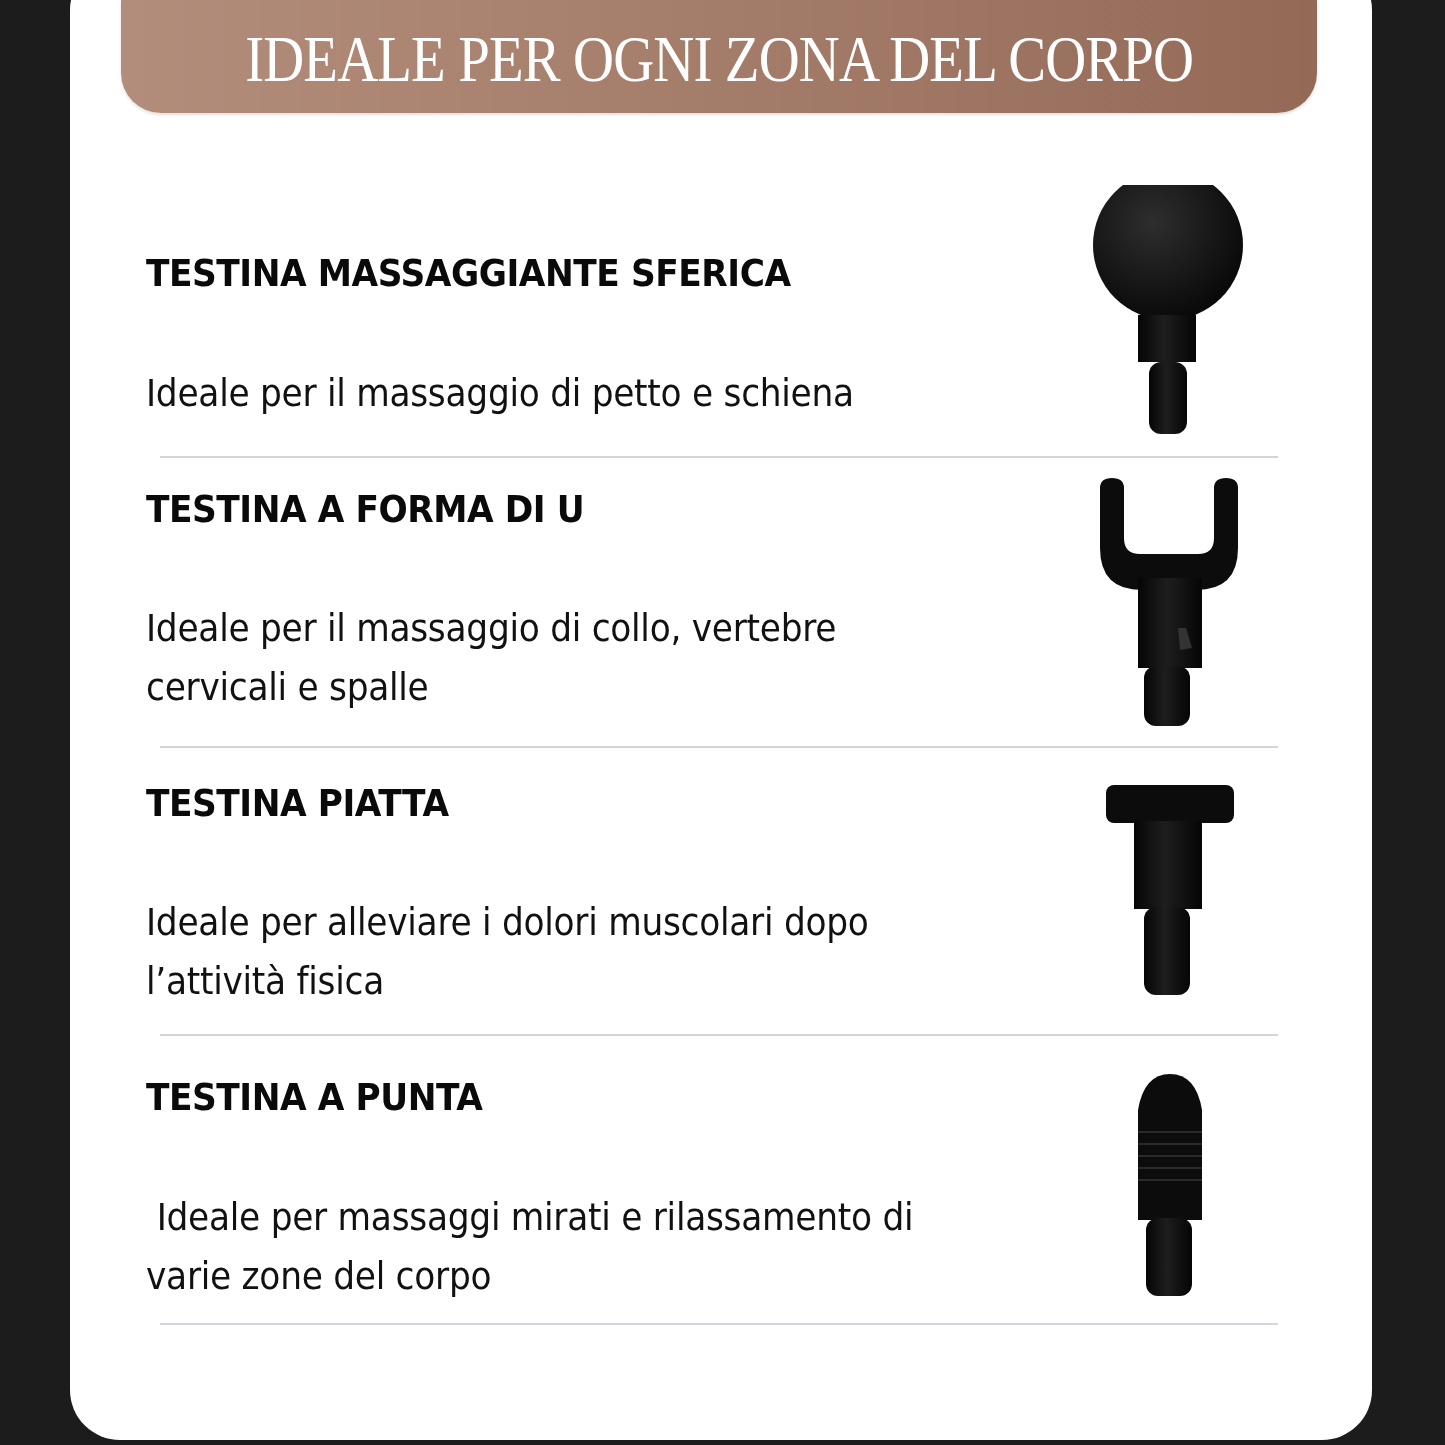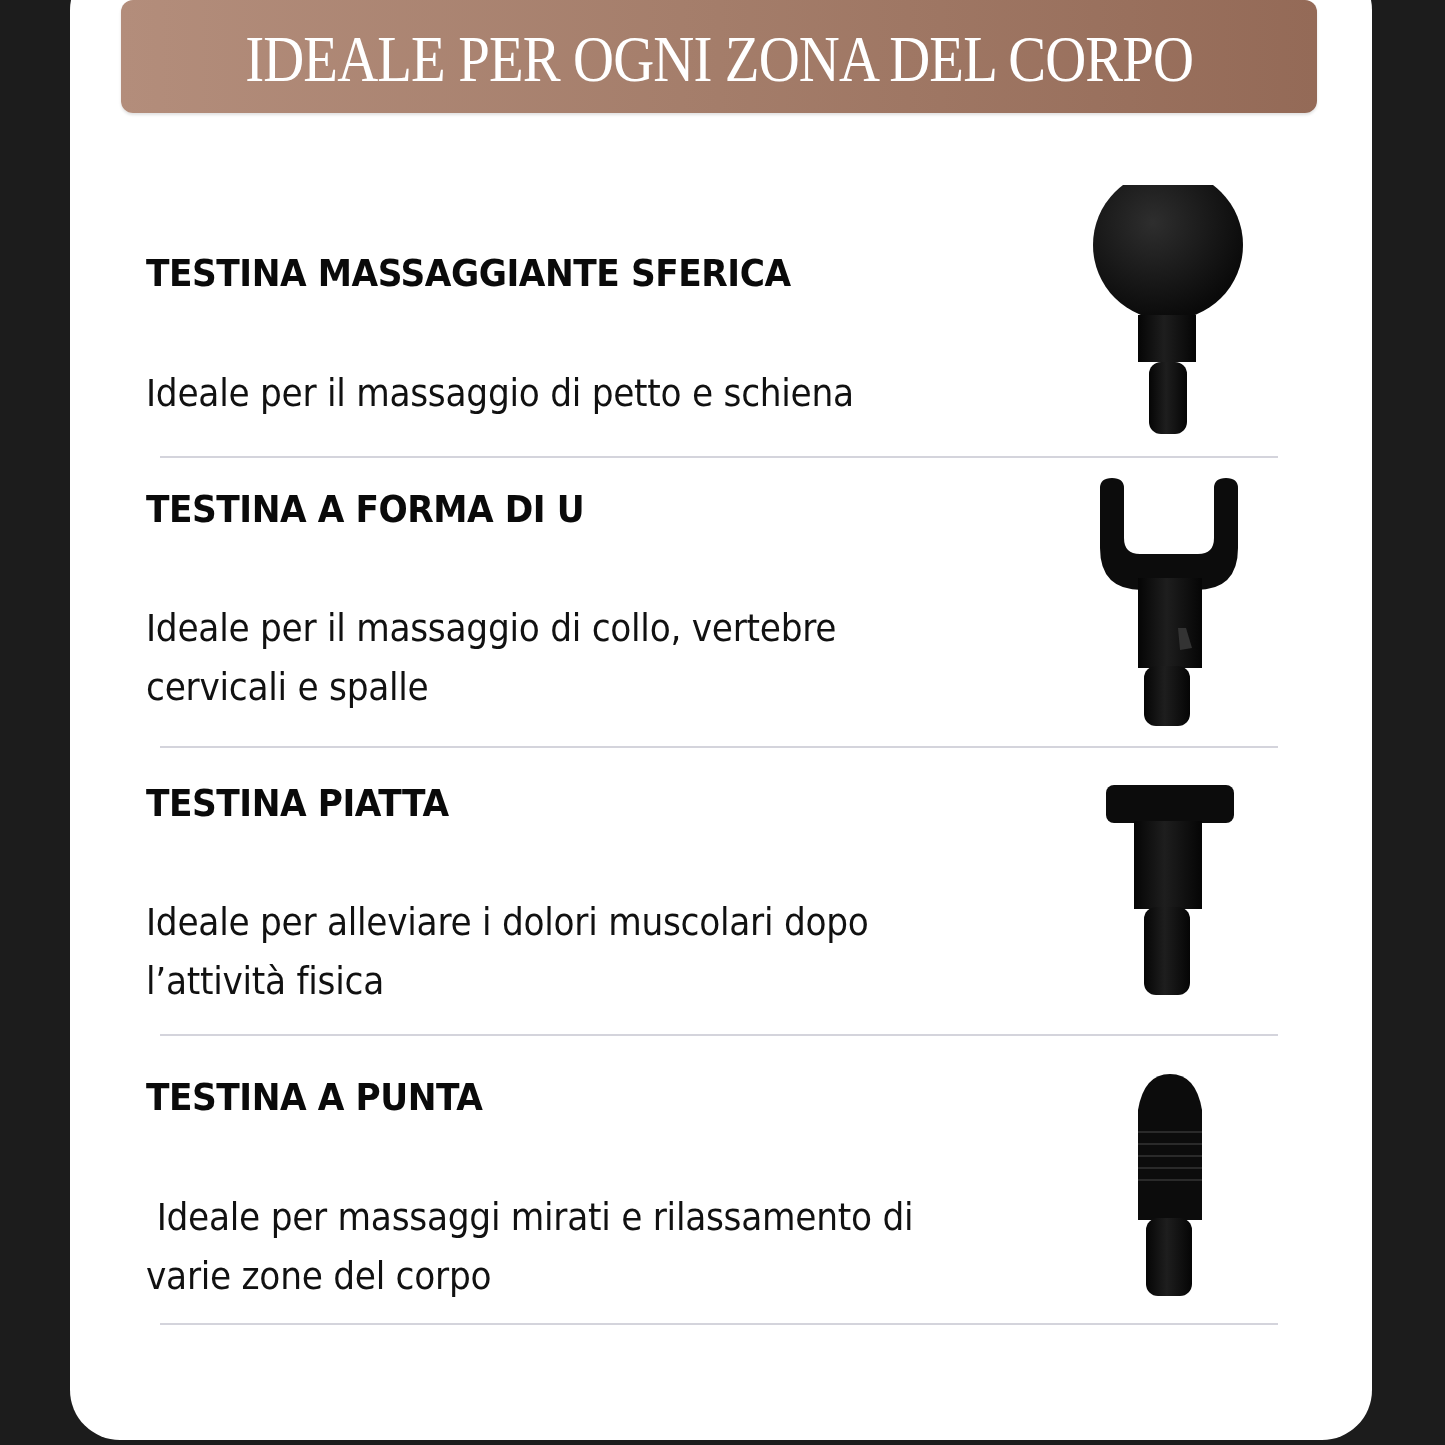--- a/index.html
+++ b/index.html
@@ -11,21 +11,20 @@
   .card {
     position: absolute; left: 70px; top: -40px; width: 1302px; height: 1480px;
     background: #ffffff; border-radius: 50px;
   }
   .banner {
     position: absolute; left: 121px; top: 0; width: 1196px; height: 113px;
     background: linear-gradient(90deg, #b38d7b 0%, #a47d6a 50%, #946a57 100%);
     border-bottom-left-radius: 40px; border-bottom-right-radius: 40px;
     display: flex; align-items: center; justify-content: center;
     box-shadow: 0 2px 3px rgba(0,0,0,0.12);
-    border-radius: 12px;
   }
   .banner-title {
     color: #ffffff; font-family: "Liberation Serif", "DejaVu Serif", serif;
     font-size: 66px; font-weight: normal; letter-spacing: -1px;
     transform: scaleX(0.86); white-space: nowrap; margin-top: 4px;
   }
   .sec-title {
     position: absolute; left: 146px;
     font-family: "DejaVu Sans", sans-serif; font-weight: bold;
     font-size: 37px; color: #0a0a0a; letter-spacing: -0.5px; white-space: nowrap;

